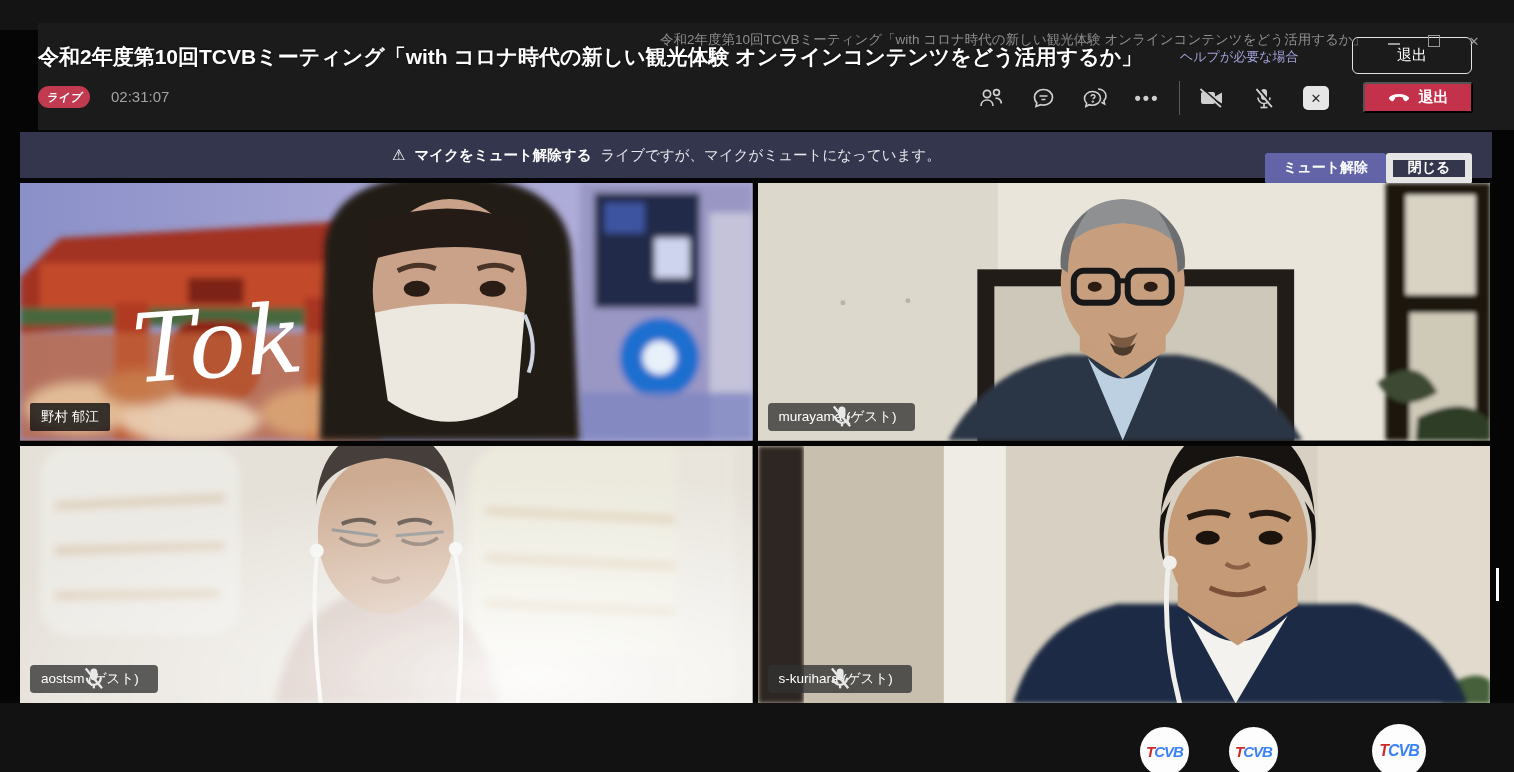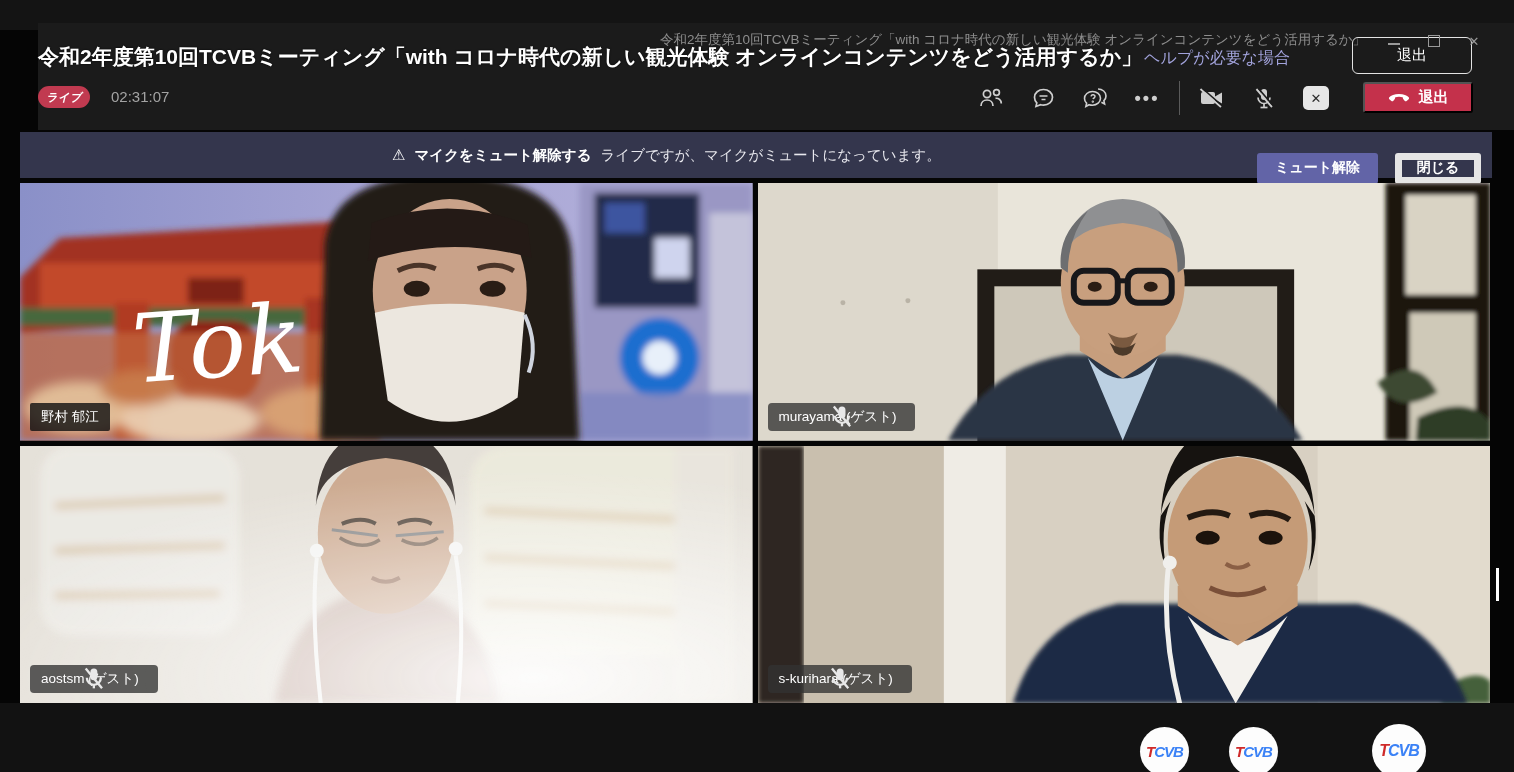--- a/index.html
+++ b/index.html
@@ -17,21 +17,21 @@
   .win-controls{position:absolute;right:32px;top:33px;display:flex;gap:24px;z-index:6;color:#9a9a9a;}
   .win-btn{width:16px;height:16px;display:flex;align-items:center;justify-content:center;font-size:13px;}
   .win-btn.max span{display:block;width:10px;height:10px;border:1.5px solid #9a9a9a;}
   .win-btn.min span{display:block;width:12px;height:2px;background:#9a9a9a;margin-top:6px;}
 
   .meeting-title{
     position:absolute;left:38px;top:43px;color:#ffffff;font-size:21px;font-weight:bold;
     white-space:nowrap;z-index:2;text-shadow:0 0 2px #000;
   }
   .help-link{
-    position:absolute;left:1144px;top:48px;color:#a2a3dc;font-size:16px;z-index:2;cursor:pointer;
+    position:absolute;left:1180px;top:48px;color:#a2a3dc;font-size:13px;z-index:2;cursor:pointer;
   }
   .exit-outline-btn{
     position:absolute;left:1352px;top:37px;width:120px;height:37px;z-index:5;
     border:1.5px solid #e3e3e3;border-radius:6px;background:transparent;
     color:#fff;font-size:15px;display:flex;align-items:center;justify-content:center;
   }
 
   
   .live-badge{
     position:absolute;left:38px;top:86px;width:52px;height:22px;border-radius:11px;
@@ -55,21 +55,21 @@
 
   
   .banner{
     position:absolute;left:20px;top:132px;width:1472px;height:46px;background:#34364d;
     display:flex;align-items:center;
   }
   .banner-content{position:absolute;left:372px;display:flex;align-items:center;gap:9px;color:#fff;font-size:14.5px;}
   .warn-icon{color:#fff;font-size:15px;}
   .banner-title{font-weight:bold;}
   .banner-msg{color:#e8e8ee;}
-  .banner-actions{position:absolute;right:11px;display:flex;gap:17px;margin-top:26px;}
+  .banner-actions{position:absolute;right:20px;display:flex;margin-top:26px;}
   .btn-unmute{
     width:121px;height:31px;background:#6264a7;border-radius:3px;border:none;
     color:#fff;font-size:14px;font-weight:bold;display:flex;align-items:center;justify-content:center;
   }
   .btn-dismiss{
     width:86px;height:31px;background:transparent;border:7px solid #e5e5e5;border-radius:3px;
     color:#fff;font-size:14px;font-weight:bold;display:flex;align-items:center;justify-content:center;
   }
 
   

